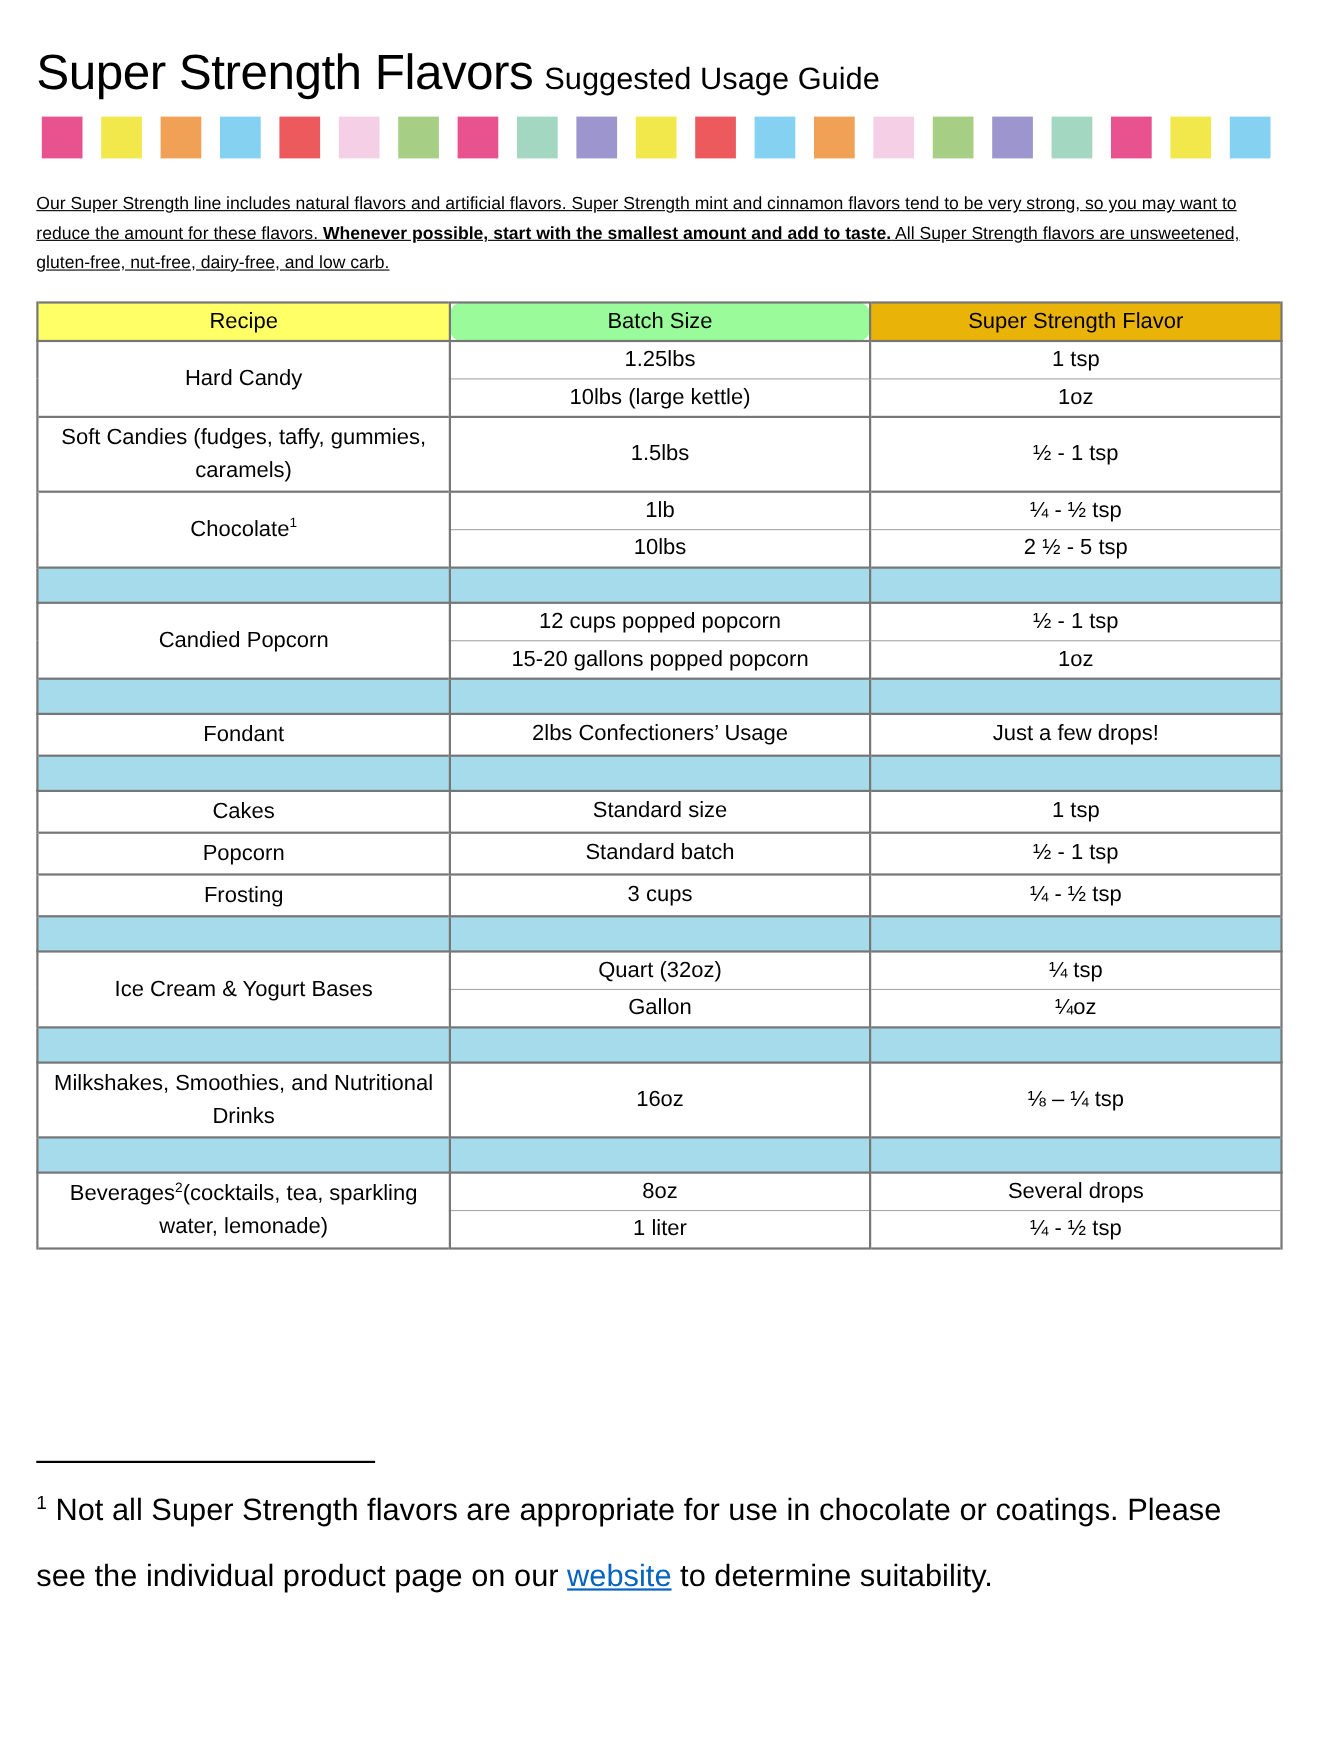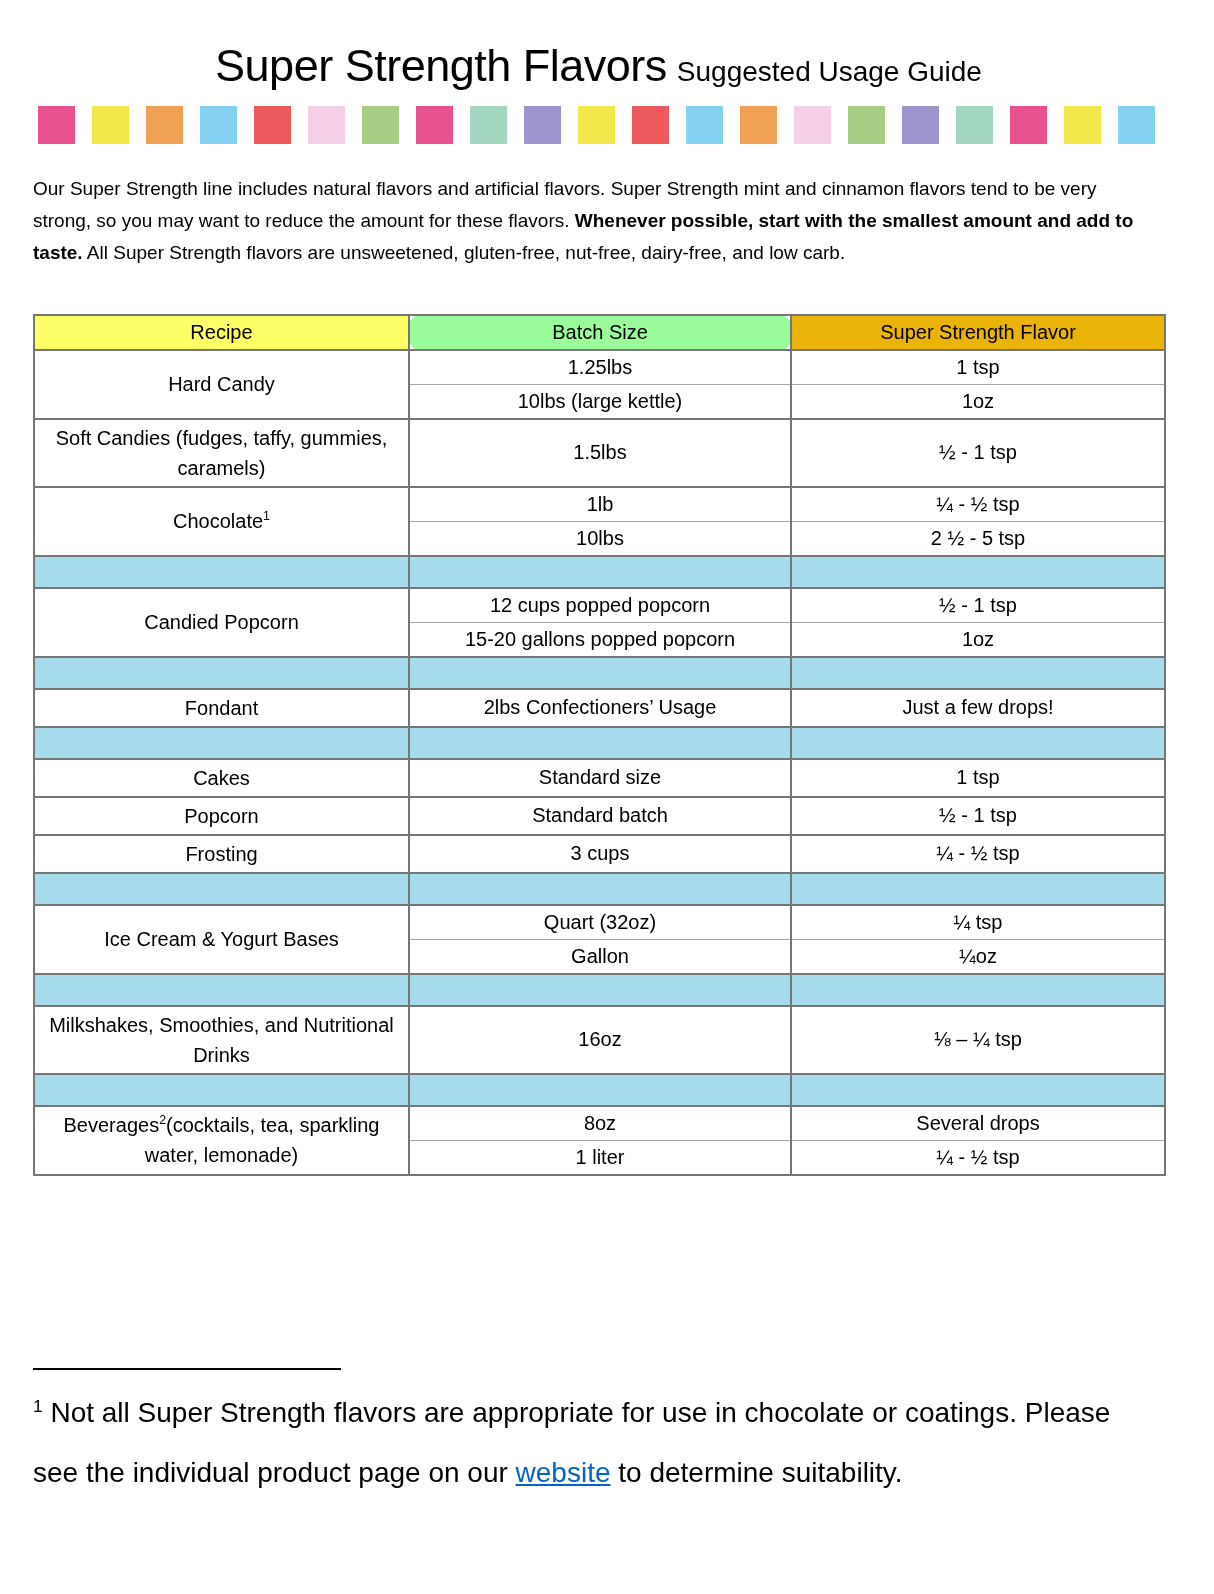--- a/index.html
+++ b/index.html
@@ -10,41 +10,42 @@
     width: 1214px;
   }
   .page {
     width: 1214px;
     min-height: 1594px;
     padding: 42px 50px 30px 33px;
     position: relative;
   }
 
   
-  .title-row { margin: 0; line-height: 1.05; white-space: nowrap; text-align: center; }
+  .title-row { margin: 0; line-height: 1.05; white-space: nowrap; }
   .title-main { font-size: 45px; font-weight: 400; letter-spacing: -0.5px; }
   .title-sub  { font-size: 28px; font-weight: 400; margin-left: 10px; }
 
   
   .color-strip { display: flex; gap: 17px; margin: 17px 0 0 5px; }
   .strip-square { width: 37px; height: 38px; flex: 0 0 auto; }
 
   
   .intro {
     margin: 29px 0 0 0;
     width: 1103px;
-    font-size: 19px;
+    font-size: 16px;
     line-height: 1.68;
+    text-decoration: underline;
   }
   .intro strong { font-weight: 700; }
 
   
   .usage-table {
     width: 1131px;
-    margin-top: 45px;
+    margin-top: 20px;
     border-collapse: collapse;
     table-layout: fixed;
     border: 2px solid var(--border-strong);
   }
   .usage-table th, .usage-table td {
     border-left: 2px solid var(--border-strong);
     border-right: 2px solid var(--border-strong);
     font-size: 20px;
     font-weight: 400;
     text-align: center;

